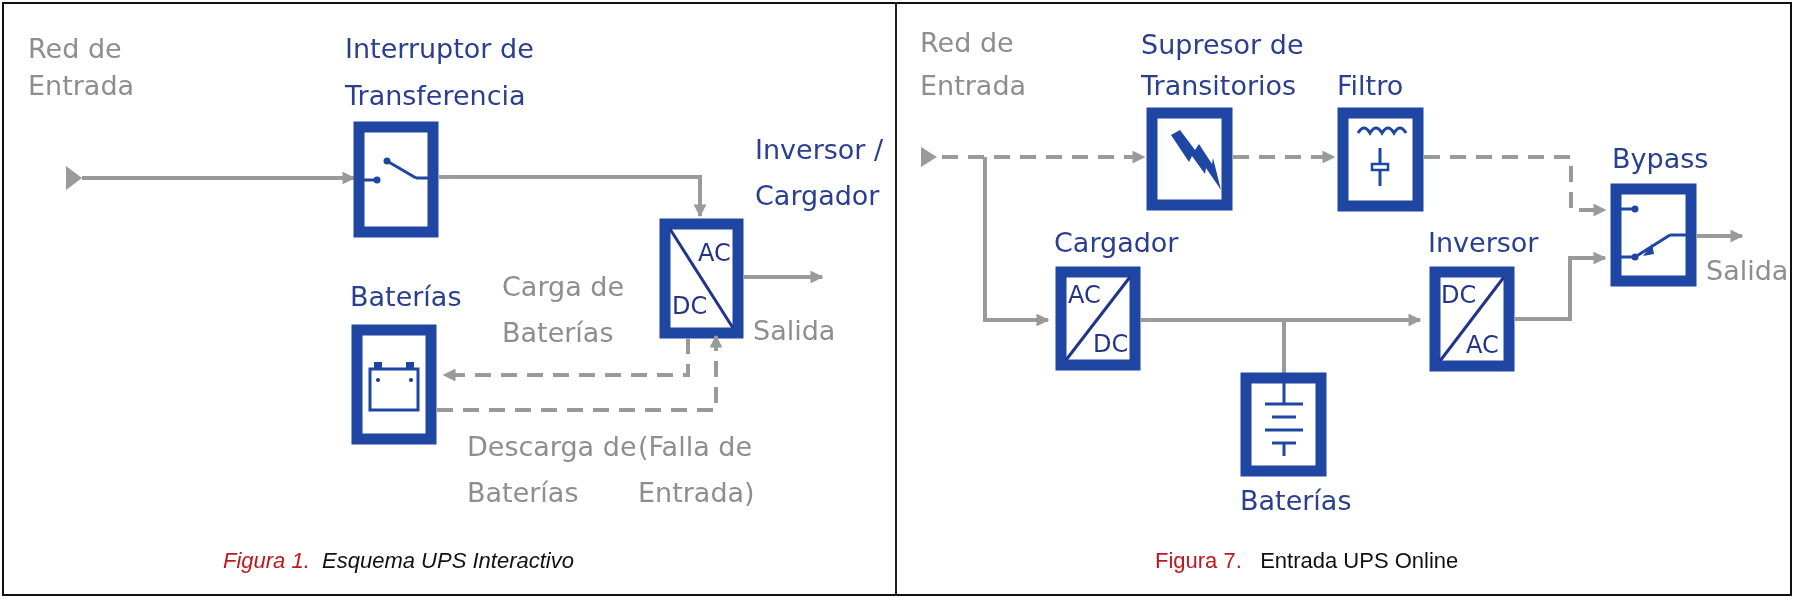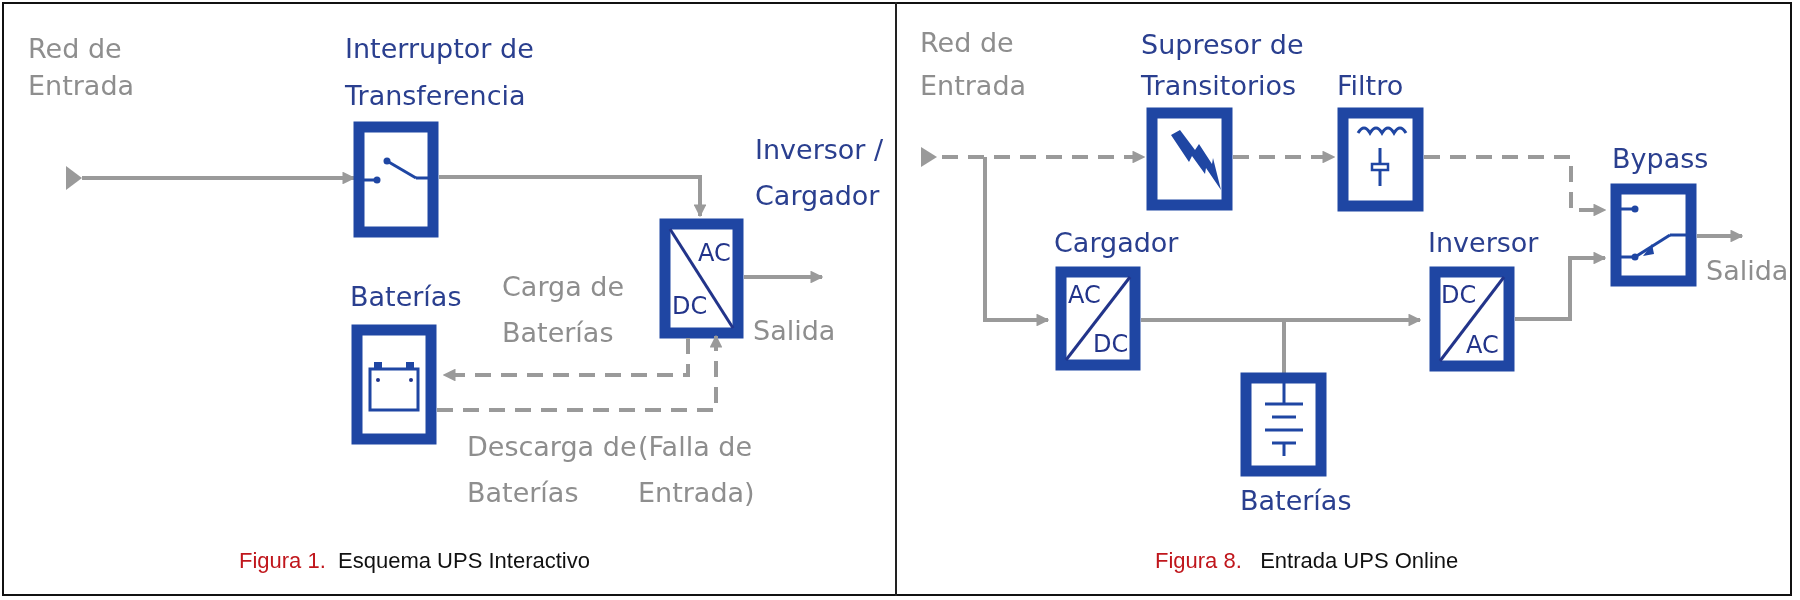--- a/index.html
+++ b/index.html
@@ -6,21 +6,21 @@
     body { width: 1800px; height: 600px; position: relative; overflow: hidden; font-family: "DejaVu Sans", sans-serif; }
     .frame { position: absolute; left: 2px; top: 2px; width: 1790px; height: 594px; border: 2px solid #111; box-sizing: border-box; }
     .divider { position: absolute; left: 895px; top: 2px; width: 2px; height: 594px; background: #222; }
     svg.diagram { position: absolute; top: 0; left: 0; width: 1800px; height: 600px; }
     .lbl-blue { font-family: "DejaVu Sans", sans-serif; font-size: 27px; fill: #2a3f8f; }
     .lbl-gray { font-family: "DejaVu Sans", sans-serif; font-size: 27px; fill: #8e8e8e; }
     .box-text { font-family: "DejaVu Sans", sans-serif; font-size: 24px; fill: #22348a; }
     .caption { position: absolute; top: 548px; font-family: "Liberation Sans", sans-serif; font-size: 22px; white-space: nowrap; }
     .caption .fig { color: #c0161c; }
     .caption .txt { color: #111; }
-    #cap1 { left: 239px; }
+    #cap1 { left: 223px; font-style: italic; }
     #cap2 { left: 1155px; }
   </style>
 </head>
 <body>
 
 <div class="frame"></div>
 <div class="divider"></div>
 
 <svg class="diagram" viewBox="0 0 1800 600">
   <defs>
@@ -166,15 +166,15 @@
       <line x1="1284" y1="443" x2="1284" y2="456" stroke="#1f46a3" stroke-width="3"></line>
     </g>
   </g>
 </svg>
 
 <div class="caption" id="cap1">
   <span class="fig">Figura 1.</span>&nbsp;
   <span class="txt">Esquema UPS Interactivo</span>
 </div>
 <div class="caption" id="cap2">
-  <span class="fig">Figura 8.</span>&nbsp;&nbsp;
+  <span class="fig">Figura 7.</span>&nbsp;&nbsp;
   <span class="txt">Entrada UPS Online</span>
 </div>
 
 </body></html>

